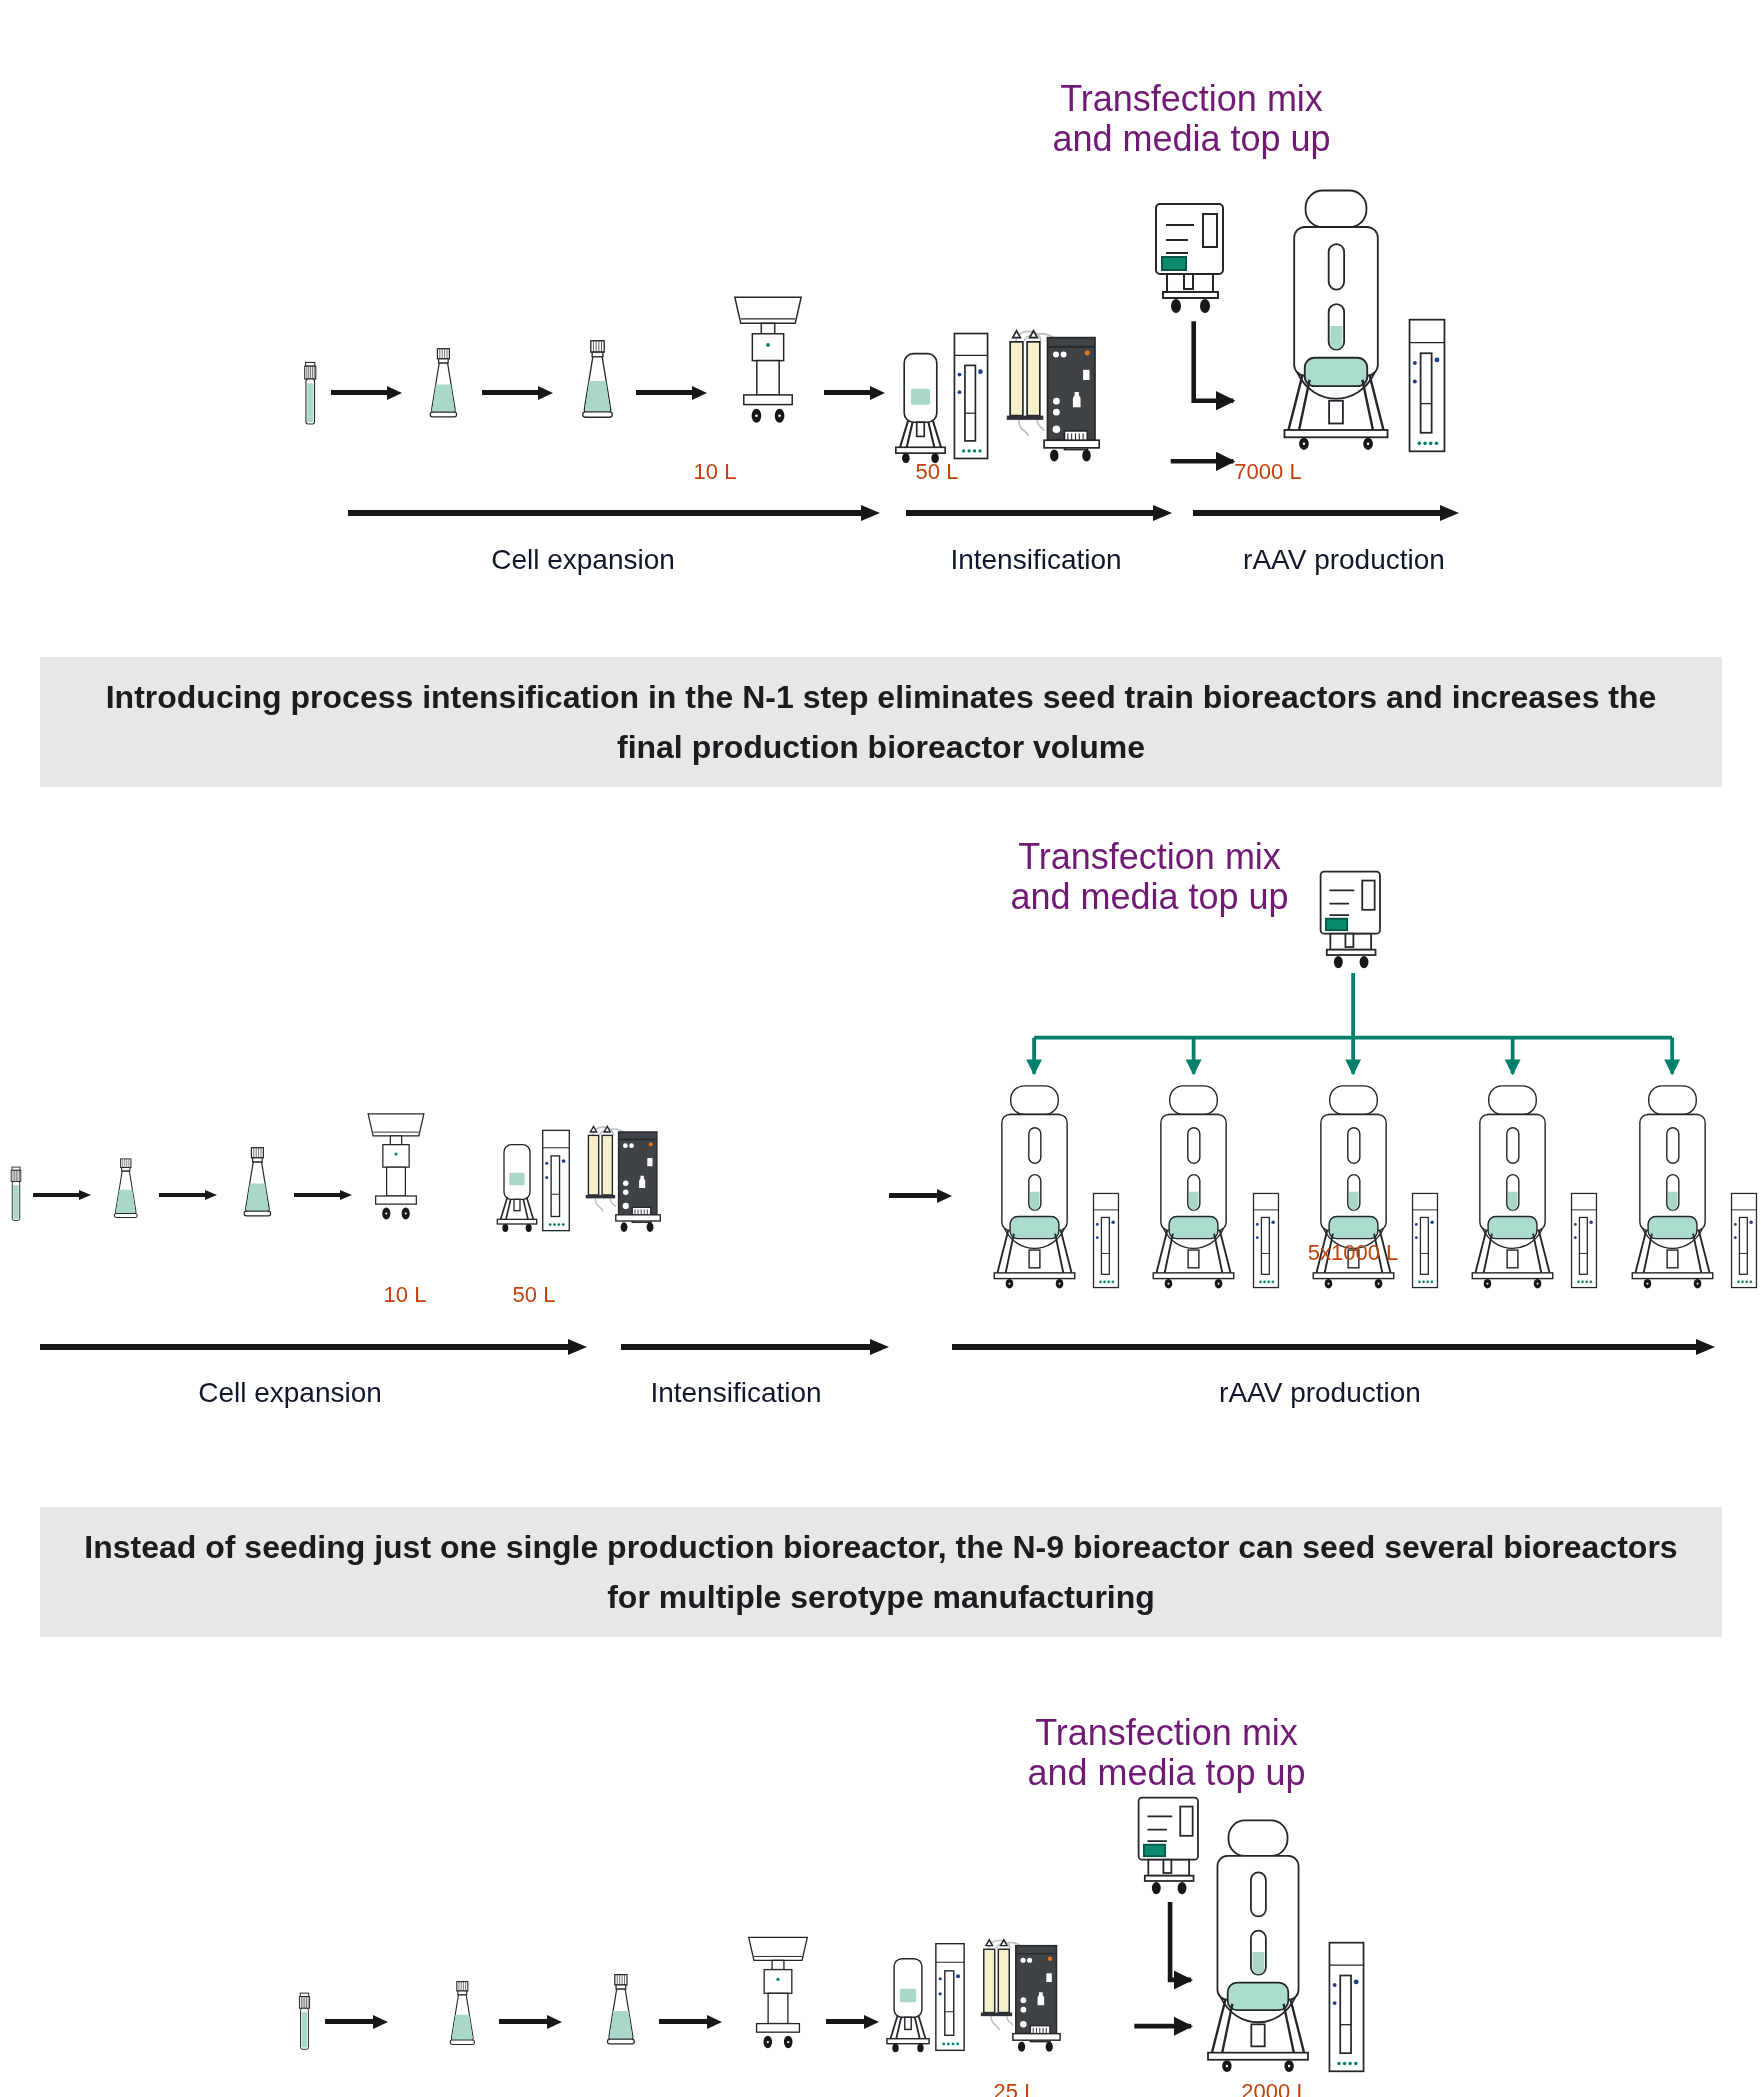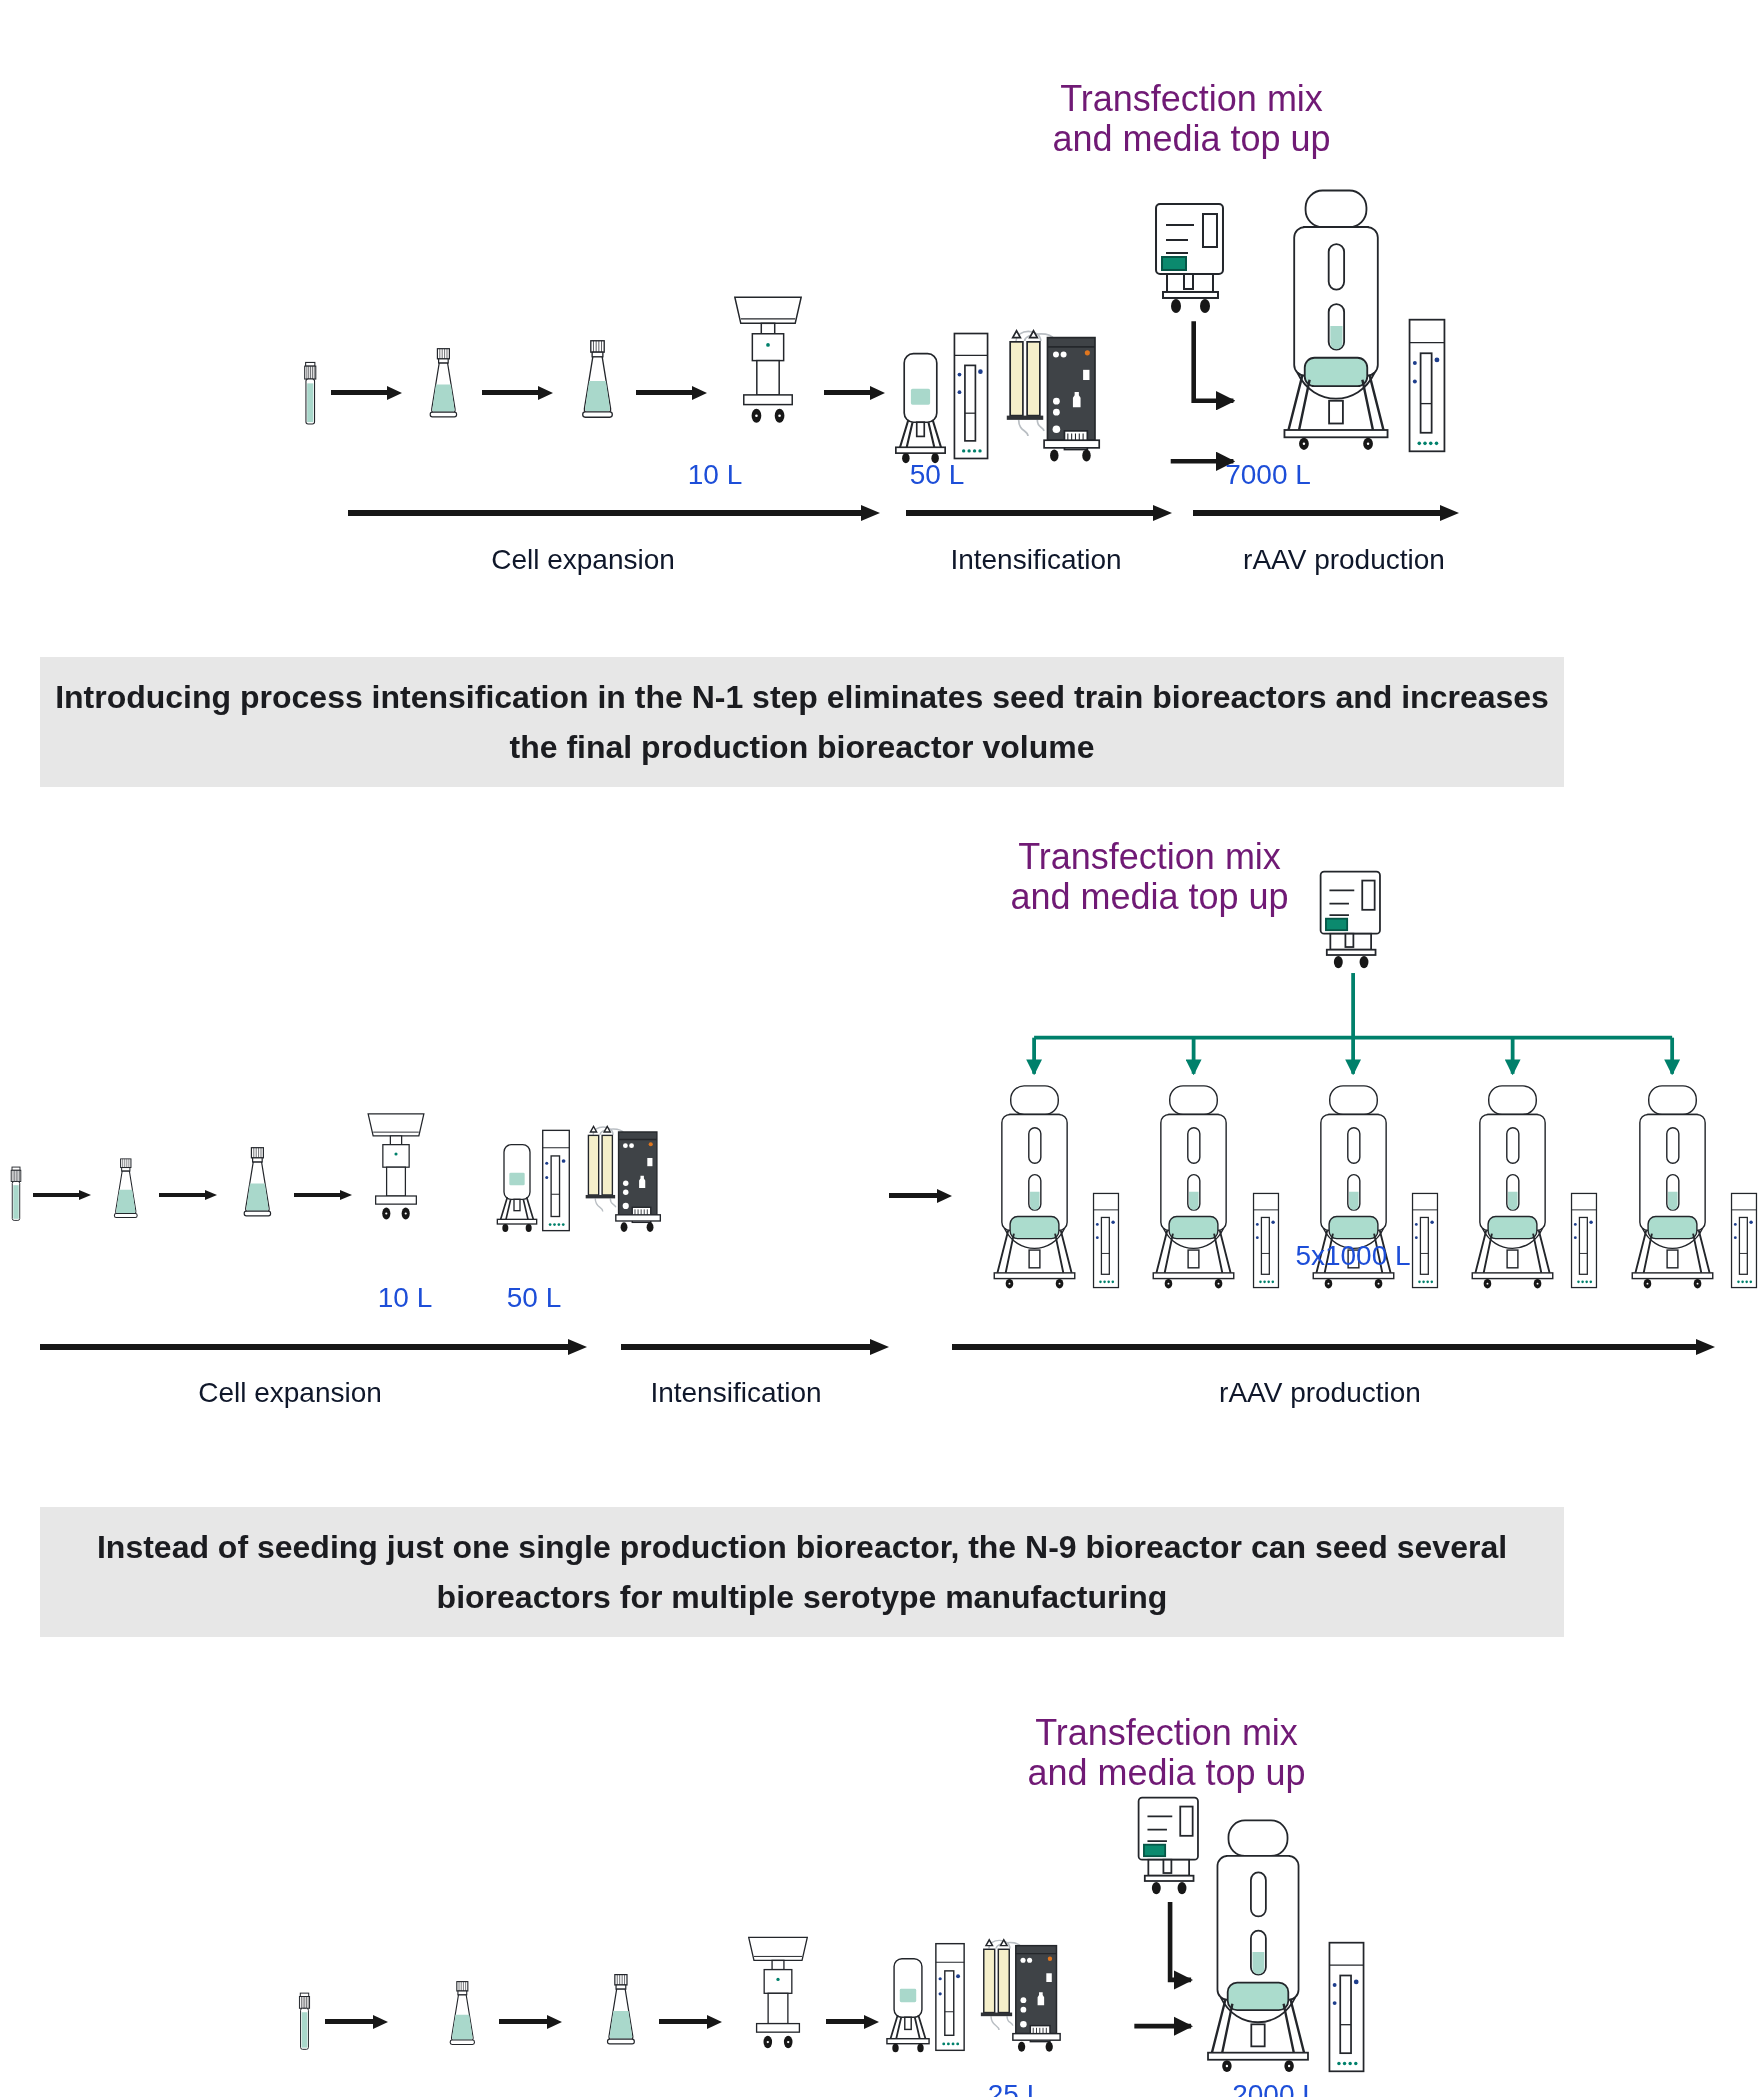--- a/index.html
+++ b/index.html
@@ -1,31 +1,31 @@
 <!DOCTYPE html>
 <html style="font-size:6.7px"><head>
 <meta charset="utf-8">
 <style>
   html,body{margin:0;padding:0;background:#ffffff;}
   body{width:1762px;height:3275px;position:relative;overflow:hidden;
        font-family:"Liberation Sans", sans-serif;color:#1c1c1f;}
   .abs{position:absolute;}
   .icon{position:absolute;color:#23262b;}
   .ann{position:absolute;text-align:center;font-size:36px;line-height:40px;color:#701a75;}
-  .vol{position:absolute;transform:translateX(-50%);font-size:28px;white-space:nowrap;color:#1d4ed8;}
+  .vol{position:absolute;transform:translateX(-50%);font-size:22px;white-space:nowrap;color:#c2410c;}
   .stp{position:absolute;transform:translateX(-50%);font-size:28px;white-space:nowrap;color:#0f172a;}
   .fa{position:absolute;background:#171717;height:5px;}
   .fa::after{content:"";position:absolute;left:100%;top:50%;transform:translateY(-50%);
      border-left:15px solid #171717;border-top:7.1px solid transparent;border-bottom:7.1px solid transparent;}
   .fa-s{height:4.2px;}
   .fa-s::after{border-left-width:12.6px;border-top-width:5.9px;border-bottom-width:5.9px;}
   .sa{position:absolute;background:#171717;height:5.5px;}
   .sa::after{content:"";position:absolute;left:100%;top:50%;transform:translateY(-50%);
      border-left:19.3px solid #171717;border-top:8px solid transparent;border-bottom:8px solid transparent;}
-  .banner{position:absolute;left:40px;width:1524px;background:#e7e7e7;text-align:center;padding:15px 0;}
+  .banner{position:absolute;left:40px;width:1682px;background:#e7e7e7;text-align:center;padding:15px 0;}
   .banner span{display:inline-block;max-width:1594px;font-weight:700;font-size:32px;line-height:50px;color:#1b1c20;}
 </style>
 </head>
 <body>
 
 <svg width="0" height="0" style="position:absolute" aria-hidden="true">
 <defs>
   <marker id="ah" viewBox="0 0 10 10" refX="9" refY="5" markerWidth="4.2" markerHeight="4.2" orient="auto-start-reverse">
     <path d="M0,0 L10,5 L0,10 Z" fill="#171717"></path>
   </marker>

